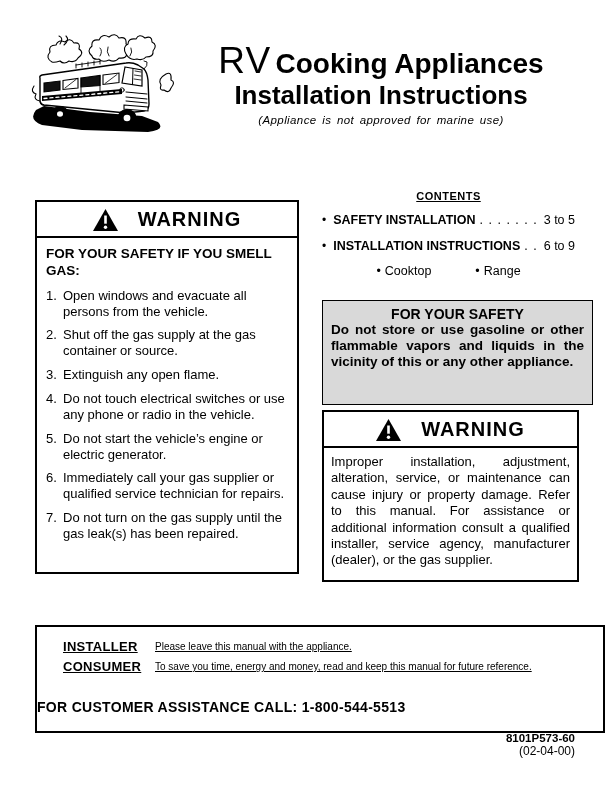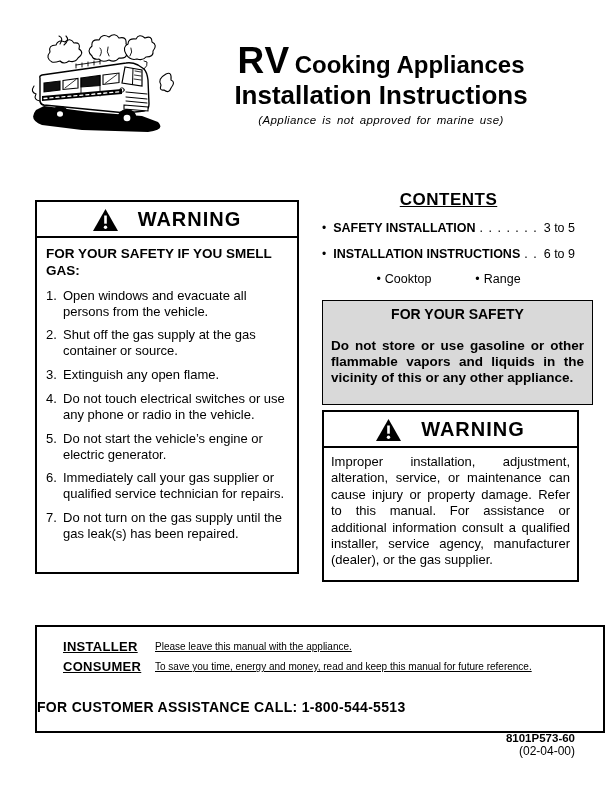--- a/index.html
+++ b/index.html
@@ -5,22 +5,22 @@
   html,body { margin:0; padding:0; background:#ffffff; }
   .sheet {
     position:relative; width:612px; height:792px; background:#ffffff;
     font-family:"Liberation Sans", sans-serif; color:#000; overflow:hidden;
   }
 
   
   .rv-art { position:absolute; left:30px; top:34px; width:150px; height:106px; }
   .title-block { position:absolute; left:182px; top:42px; width:398px; text-align:center; }
   .title-line1 { line-height:1; white-space:nowrap; }
-  .t-rv   { font-size:37px; font-weight:bold; letter-spacing:1px; }
-  .t-rest { font-size:24px; font-weight:bold; }
+  .t-rv   { font-size:37px; font-weight:normal; letter-spacing:1px; }
+  .t-rest { font-size:28px; font-weight:bold; }
   .title-line2 { font-size:26px; font-weight:bold; line-height:1.05; margin-top:3px; }
   .title-note { font-style:italic; font-size:11.5px; margin-top:5px; letter-spacing:0.4px; word-spacing:2px; }
 
   
   .warnbox { position:absolute; border:2px solid #000; background:#fff; }
   .warnbox.left  { left:35px;  top:200px; width:260px; height:370px; }
   .warnbox.right { left:322px; top:410px; width:253px; height:168px; }
   .warnhead { display:flex; align-items:center; justify-content:center; gap:20px;
               padding:6px 0 5px; border-bottom:2px solid #000; }
   .warnhead .wtxt { font-weight:bold; font-size:20px; letter-spacing:1px; }
@@ -30,34 +30,34 @@
   .gas-heading { font-weight:bold; font-size:13.5px; line-height:1.25; }
   .steps { list-style:none; margin:0; padding:0; }
   .step { display:flex; margin-top:8px; font-size:13px; line-height:1.22; }
   .step .num { width:17px; flex:none; }
   .step .txt { flex:1; }
 
   .rw-body { padding:6px 7px; font-size:13px; line-height:1.26; text-align:justify; }
 
   
   .contents { position:absolute; left:322px; top:190px; width:253px; }
-  .contents-title { text-align:center; font-weight:bold; font-size:17px;
+  .contents-title { text-align:center; font-weight:bold; font-size:11px;
                     text-decoration:underline; margin-bottom:11px; letter-spacing:0.5px; }
   .centry { display:flex; align-items:baseline; font-size:12.5px; font-weight:bold;
             margin-bottom:12px; white-space:nowrap; }
   .centry .bullet { font-weight:normal; margin-right:7px; font-size:12px; }
   .cdots  { font-weight:normal; margin-left:4px; letter-spacing:1px; overflow:hidden; }
   .cpages { font-weight:normal; margin-left:auto; padding-left:4px; }
   .subitems { display:flex; justify-content:center; gap:44px; font-size:12.5px; margin-top:-1px; }
   .subitem .bullet { margin-right:4px; }
 
   
   .safetybox { position:absolute; left:322px; top:300px; width:253px; height:93px;
                background:#d9d9d9; border:1.5px solid #000; padding:5px 8px; }
-  .sb-title { text-align:center; font-weight:bold; font-size:14px; margin-bottom:16px; }
+  .sb-title { text-align:center; font-weight:bold; font-size:14px; margin-bottom:0; }
   .sb-body  { font-weight:bold; font-size:13.5px; line-height:1.2; text-align:justify; }
 
   
   .footerbox { position:absolute; left:35px; top:625px; width:540px; height:92px;
                border:2px solid #000; padding:12px 0 0 26px; }
   .frow { display:flex; margin-bottom:5px;text-decoration:underline; }
   .flabel { font-weight:bold; font-size:13px; width:92px; flex:none; letter-spacing:0.3px; }
   .ftext  { font-size:10px; line-height:1.4; width:400px; padding-top:1px; }
   .assist { position:absolute; left:0; right:0; bottom:16px; text-align:left;
             font-weight:bold; font-size:14px; letter-spacing:0.3px; }

